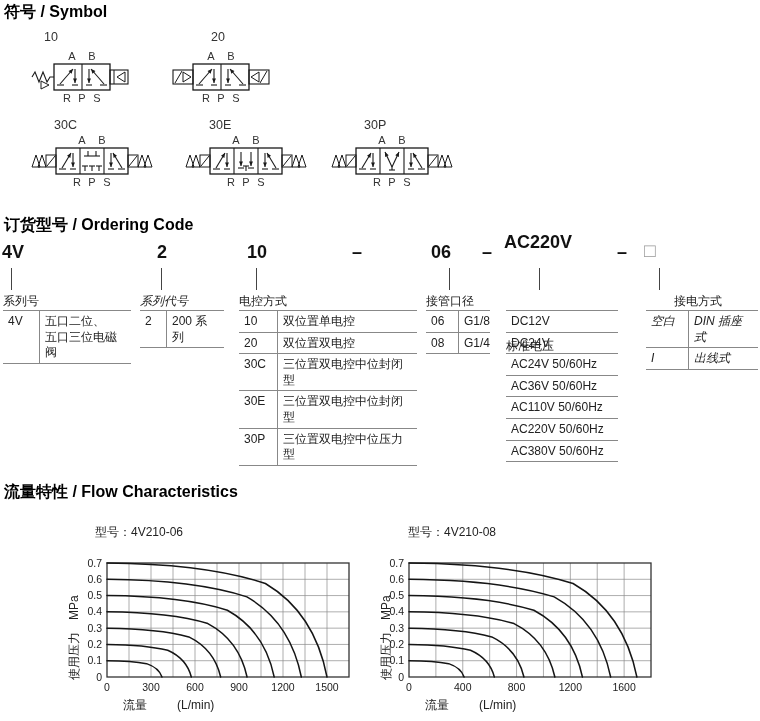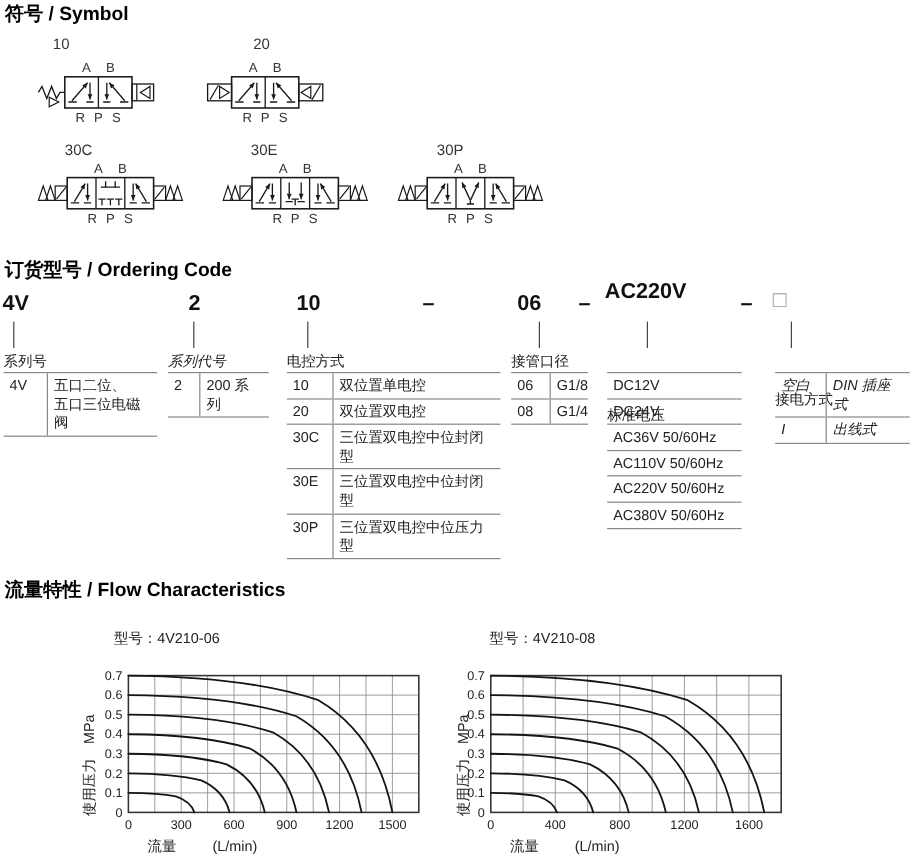--- a/index.html
+++ b/index.html
@@ -228,21 +228,21 @@
   <div class="vline" style="left:256px;top:268px;"></div>
   <div class="vline" style="left:449px;top:268px;"></div>
   <div class="vline" style="left:539px;top:268px;"></div>
   <div class="vline" style="left:659px;top:268px;"></div>
 
   <div class="tlabel" style="left:3px;top:293px;">系列号</div>
   <div class="tlabel" style="left:140px;top:293px;font-style:italic;">系列代号</div>
   <div class="tlabel" style="left:239px;top:293px;">电控方式</div>
   <div class="tlabel" style="left:426px;top:293px;">接管口径</div>
   <div class="tlabel" style="left:506px;top:293px;margin-top:45px;">标准电压</div>
-  <div class="tlabel" style="left:646px;top:293px;margin-top:32px;">接电方式</div>
+  <div class="tlabel" style="left:674px;top:293px;">接电方式</div>
 
   <div class="otable" id="t0" style="left:3px;top:310px;">
       <div class="trow">
         <div class="tcell tkey">4V</div>
         <div class="tcell">五口二位、
 五口三位电磁阀</div>
       </div>
     </div>
   <div class="otable" id="t1" style="left:140px;top:310px;">
       <div class="trow">
@@ -281,20 +281,23 @@
         <div class="tcell tkey">08</div>
         <div class="tcell">G1/4</div>
       </div>
     </div>
   <div class="otable" id="t4" style="left:506px;top:310px;">
       <div class="trow">
         <div class="tcell">DC12V</div>
       </div>
       <div class="trow">
         <div class="tcell">DC24V</div>
+      </div>
+      <div class="trow">
+        <div class="tcell">AC24V 50/60Hz</div>
       </div>
       <div class="trow">
         <div class="tcell">AC36V 50/60Hz</div>
       </div>
       <div class="trow">
         <div class="tcell">AC110V 50/60Hz</div>
       </div>
       <div class="trow">
         <div class="tcell">AC220V 50/60Hz</div>
       </div>

